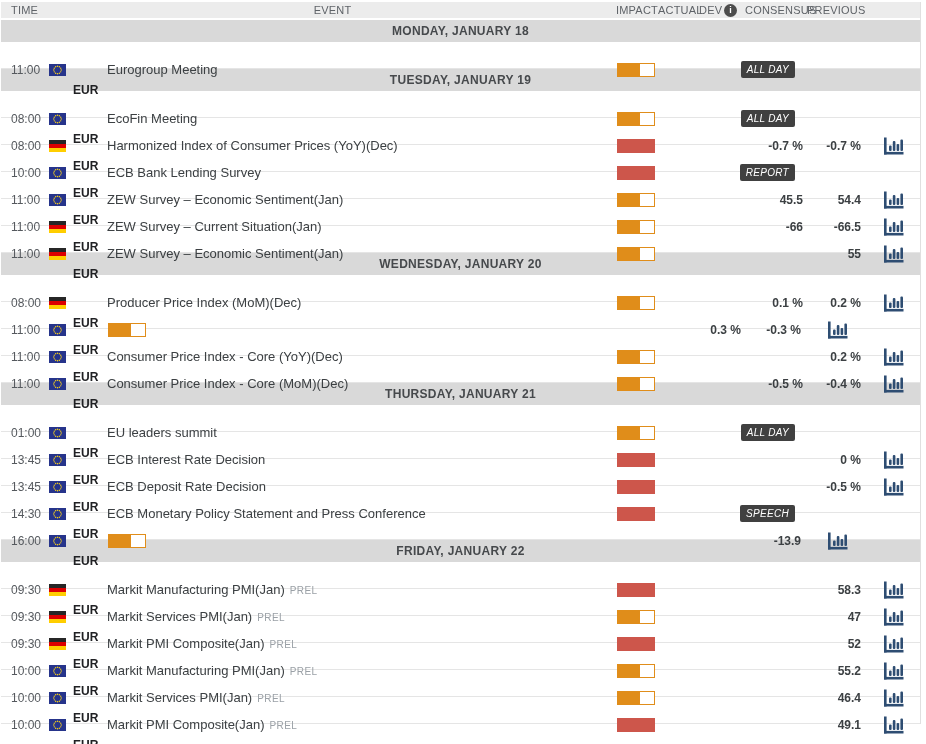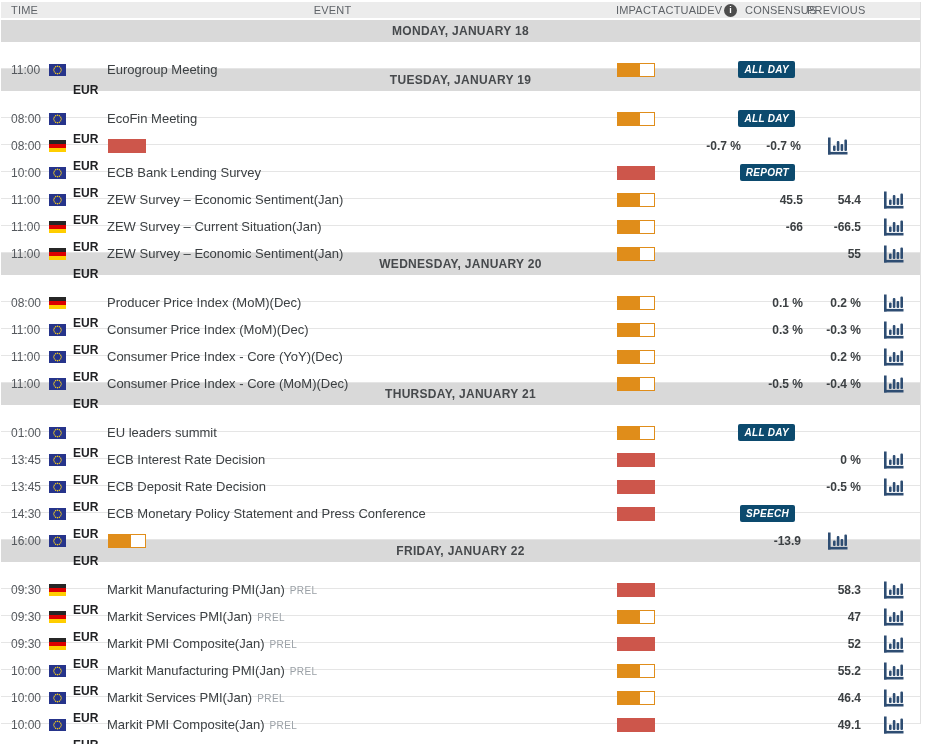--- a/index.html
+++ b/index.html
@@ -37,21 +37,21 @@
   .cell-event { font-size:13px; color:#3c4043; white-space:nowrap; overflow:hidden; }
   .prel { font-size:10px; color:#9aa0a6; margin-left:5px; letter-spacing:.4px; }
   .cell-impact { display:flex; }
   .bar { width:38px; height:14px; margin-left:1px; display:inline-block; }
   .bar.medium { border:1.5px solid #e08d1a;
                 background:linear-gradient(to right,#e08d1a 0 62%,#fff 62%); }
   .bar.high { background:#cd564b; }
   .cell-consensus, .cell-previous { display:flex; justify-content:flex-end;
         padding-right:4px; font-size:12px; font-weight:bold; color:#3c4043; }
   .cell-previous { padding-right:6px; }
-  .badge { background:#0c4a6e; color:#fff; font-size:10px; font-weight:bold;
+  .badge { background:#404040; color:#fff; font-size:10px; font-weight:normal;
            font-style:italic; letter-spacing:.3px; padding:3px 6px; border-radius:2px;
            margin-right:8px; white-space:nowrap; }
   .cell-chart { display:flex; justify-content:center; }
   .chartbtn { background:none; border:none; padding:0; cursor:pointer; line-height:0; }
 </style>
 </head>
 <body>
 
 <div class="calendar">
   <div class="thead">
@@ -157,20 +157,23 @@
   <div class="row">
     <div class="c cell-time">08:00</div>
     <div class="c cell-flag">
               <svg width="17" height="12" viewBox="0 0 17 12">
                 <rect width="17" height="4" y="0" fill="#262626"></rect>
                 <rect width="17" height="4" y="4" fill="#dd0000"></rect>
                 <rect width="17" height="4" y="8" fill="#ffce00"></rect>
               </svg>
             </div>
     <div class="c cell-cur">EUR</div>
+    <div class="c cell-event">
+      <span class="ename">Harmonized Index of Consumer Prices (YoY)(Dec)</span>
+    </div>
     <div class="c cell-impact">
       <span class="bar high"></span>
     </div>
     <div class="c cell-actual"></div>
     <div class="c cell-dev"></div>
     <div class="c cell-consensus">-0.7 %</div>
     <div class="c cell-previous">-0.7 %</div>
     <div class="c cell-chart">
               <button class="chartbtn"><svg width="21" height="18" viewBox="0 0 21 18">
                   <g fill="#2e4d72">
@@ -392,23 +395,20 @@
                   <circle cx="8.50" cy="9.70" r="0.7"></circle>
                   <circle cx="6.65" cy="9.20" r="0.7"></circle>
                   <circle cx="5.30" cy="7.85" r="0.7"></circle>
                   <circle cx="4.80" cy="6.00" r="0.7"></circle>
                   <circle cx="5.30" cy="4.15" r="0.7"></circle>
                   <circle cx="6.65" cy="2.80" r="0.7"></circle>
                 </g>
               </svg>
             </div>
     <div class="c cell-cur">EUR</div>
-    <div class="c cell-event">
-      <span class="ename">Consumer Price Index (MoM)(Dec)</span>
-    </div>
     <div class="c cell-impact">
       <span class="bar medium"></span>
     </div>
     <div class="c cell-actual"></div>
     <div class="c cell-dev"></div>
     <div class="c cell-consensus">0.3 %</div>
     <div class="c cell-previous">-0.3 %</div>
     <div class="c cell-chart">
               <button class="chartbtn"><svg width="21" height="18" viewBox="0 0 21 18">
                   <g fill="#2e4d72">

